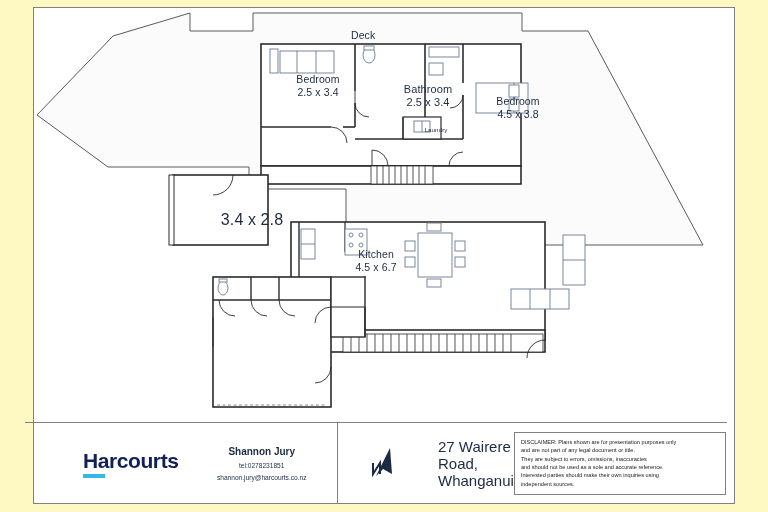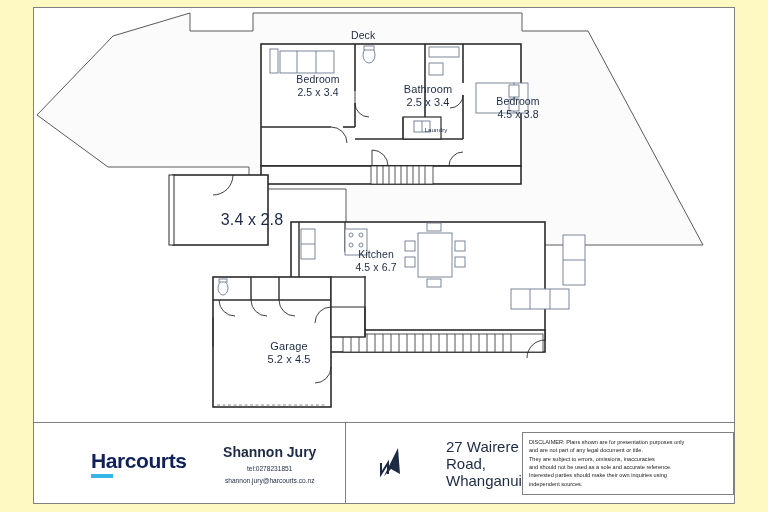--- a/index.html
+++ b/index.html
@@ -49,21 +49,21 @@
   .lbl-laundry   { left: 383px; top: 119px; font-size: 6.2px;  width: 40px; }
   .lbl-bed2      { left: 443px; top: 88px;  font-size: 10.5px; width: 84px; }
   .lbl-room34    { left: 177px; top: 203px; font-size: 16px;   width: 84px; }
   .lbl-kitchen   { left: 303px; top: 241px; font-size: 10.5px; width: 80px; }
   .lbl-dining    { left: 432px; top: 247px; font-size: 10.5px; width: 112px; }
   .lbl-garage    { left: 213px; top: 333px; font-size: 11px;   width: 86px; }
 
   
   #footer {
     position: absolute;
-    left: 33px; top: 422px;
+    left: 25px; top: 422px;
     width: 702px; height: 82px;
     border-top: 1px solid #808080;
     display: flex;
     align-items: stretch;
     padding-left: 44px;
   }
   .f-cell { position: relative; display: flex; align-items: center; }
   .f-logo  { width: 120px; justify-content: center; padding-left: 6px; }
   .f-agent { width: 155px; flex-direction: column; justify-content: center;
              border-right: 1px solid #808080; }
@@ -72,21 +72,21 @@
 
   .logo-wrap { display: inline-block; }
   .logo-text {
     font-size: 21px; font-weight: bold; color: #10205a;
     letter-spacing: -0.4px; line-height: 1;
   }
   .logo-bar {
     width: 22px; height: 4px; background: #35b6e8;
     margin-top: 3px;
   }
-  .agent-name { font-size: 14px; color: #1d2a44; font-weight: bold; margin-bottom: 5px; }
+  .agent-name { font-size: 10px; color: #1d2a44; font-weight: bold; margin-bottom: 5px; }
   .agent-tel  { font-size: 6.6px; color: #1d2a44; margin-bottom: 5px; }
   .agent-mail { font-size: 6.6px; color: #1d2a44; }
 
   .compass { width: 34px; height: 40px; margin-left: 10px; margin-right: 8px; flex: 0 0 auto; }
   .addr-text { font-size: 15px; color: #1d2a44; margin-left: 30px; }
 
   .disc-box {
     border: 1px solid #808080;
     padding: 5px 6px 6px 6px;
     width: 212px;
@@ -313,24 +313,20 @@
     <div class="room-label lbl-room34">
       <span class="dim">3.4 x 2.8</span>
     </div>
 
     <div class="room-label lbl-kitchen">
       <span class="nm">Kitchen</span>
       <span class="dim">4.5 x 6.7</span>
     </div>
 
 
-    <div class="room-label lbl-garage">
-      <span class="nm">Garage</span>
-      <span class="dim">5.2 x 4.5</span>
-    </div>
   </div>
 
   <div id="footer">
 
     <div class="f-cell f-logo">
       <div class="logo-wrap">
         <div class="logo-text">Harcourts</div>
         <div class="logo-bar"></div>
       </div>
     </div>

